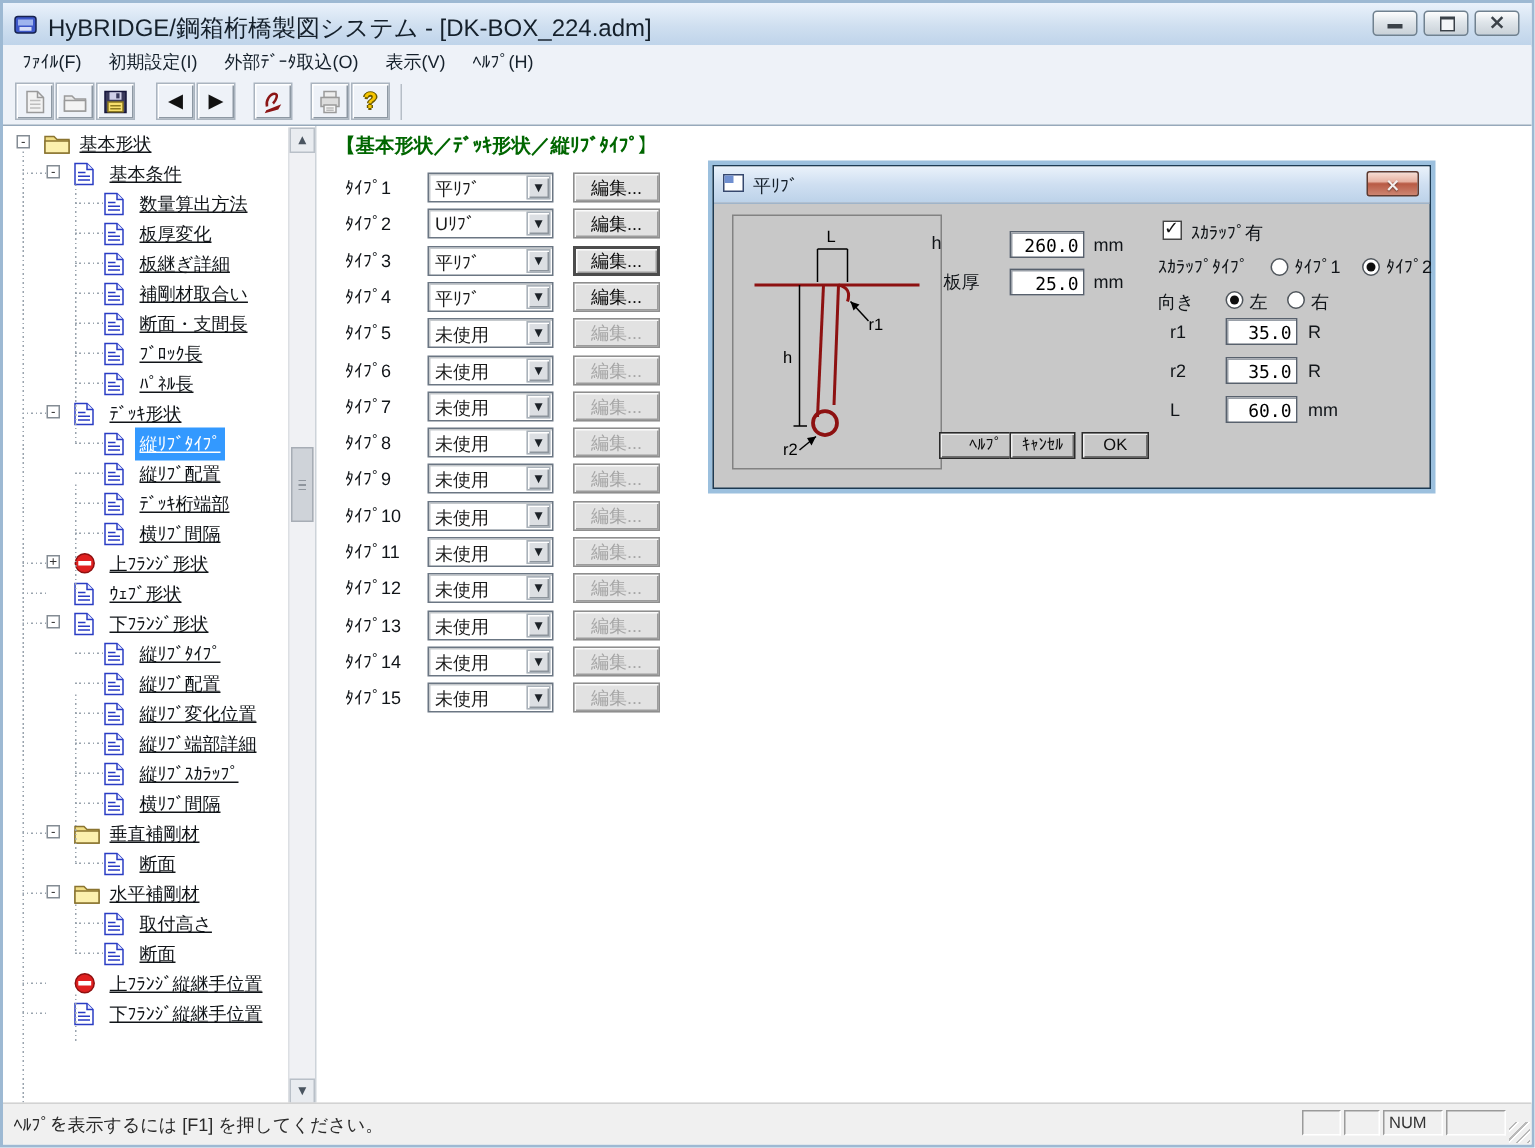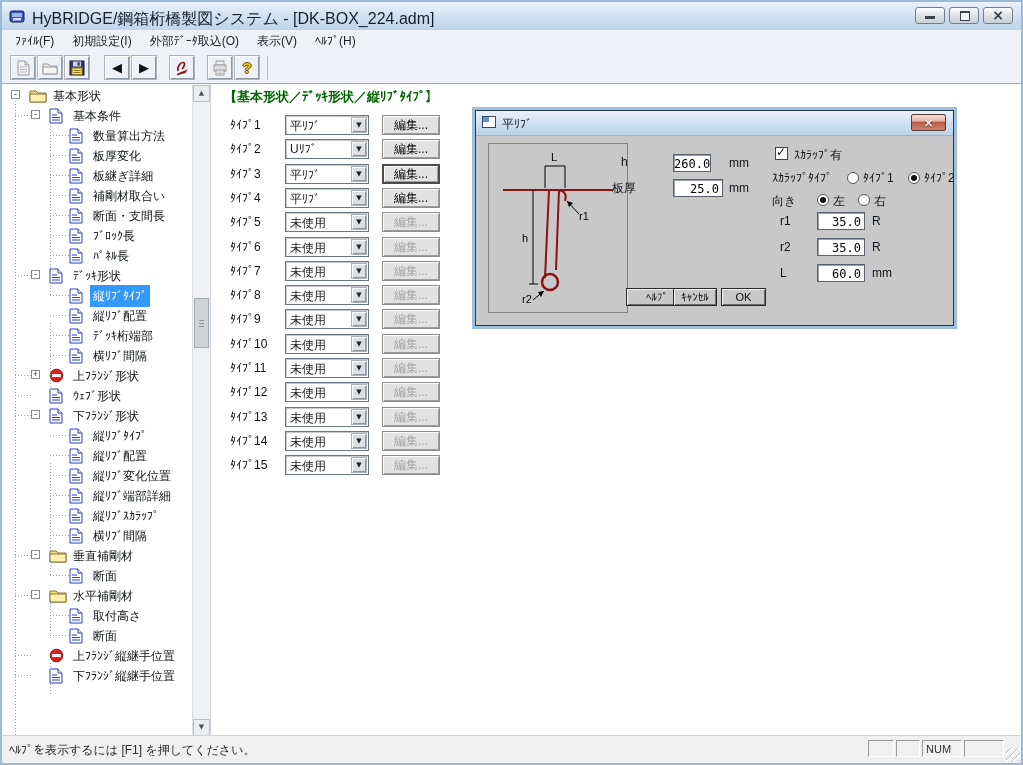--- a/index.html
+++ b/index.html
@@ -38,21 +38,21 @@
   .workspace{position:absolute;left:0;top:81px;right:0;bottom:27px;background:#fff;border-top:1px solid #97a9bb;}
   
   .tree-panel{position:absolute;left:3px;top:0;width:205px;height:100%;background:#fff;}
   .tree-rows{position:absolute;left:0;top:1px;right:18px;bottom:0;overflow:hidden;}
   .tree-row{position:relative;height:20px;line-height:20px;white-space:nowrap;}
   .tree-stub{position:absolute;top:10px;height:1px;background-image:repeating-linear-gradient(to right,#9aa4ae 0 1px,transparent 1px 3px);}
   .guide{position:absolute;width:1px;background-image:repeating-linear-gradient(to bottom,#9aa4ae 0 1px,transparent 1px 3px);}
   .expander{position:absolute;top:5px;width:9px;height:9px;background:#fff;border:1px solid #848c94;
     font-size:9px;line-height:7px;text-align:center;color:#333;box-sizing:border-box;z-index:2;}
   .tree-icon{display:inline-block;vertical-align:middle;width:18px;height:16px;margin-right:3px;}
-  .tree-label{display:inline-block;vertical-align:middle;padding:1px 3px;color:#101418;}
+  .tree-label{display:inline-block;vertical-align:middle;padding:1px 3px;color:#101418;text-decoration:underline;}
   .tree-row.selected .tree-label{background:#3399ff;color:#fff;}
   
   .tree-scroll{position:absolute;right:0;top:1px;width:17px;bottom:0;background:#f0f1f4;border-left:1px solid #dcdfe3;}
   .ts-btn{position:absolute;left:0;width:17px;height:17px;background:#e9ecf0;border:1px solid #b9c0c8;
     box-sizing:border-box;text-align:center;font-size:7px;line-height:15px;color:#4a5560;}
   .ts-up{top:0;} .ts-down{bottom:0;}
   .ts-thumb{position:absolute;left:1px;width:15px;top:213px;height:50px;background:#cfd3d9;border:1px solid #a7adb5;box-sizing:border-box;}
   .ts-thumb::after{content:"";position:absolute;left:4px;right:4px;top:21px;height:7px;
     background-image:repeating-linear-gradient(to bottom,#8f959d 0 1px,transparent 1px 3px);}
   .splitter{position:absolute;left:208px;top:0;width:1px;height:100%;background:#cdd3d9;}
@@ -517,24 +517,24 @@
       <line x1="90" y1="70" x2="78" y2="57" stroke="#000"></line>
       <polygon points="78,57 84,59 80,63" fill="#000"></polygon>
       <text x="90" y="76">r1</text>
       <line x1="44" y1="156" x2="55" y2="147" stroke="#000"></line>
       <polygon points="55,147 49,148 52,153" fill="#000"></polygon>
       <text x="33" y="159">r2</text>
     </svg>
   </div>
 
   <span class="fld-label" style="left:145px;top:44px">h</span>
-  <span class="input" style="left:197px;top:43px;width:38px">260.0</span>
+  <span class="input" style="left:197px;top:43px;width:50px">260.0</span>
   <span class="fld-unit" style="left:253px;top:45px">mm</span>
 
-  <span class="fld-label" style="left:136px;top:69px">板厚</span>
+  <span class="fld-label" style="left:153px;top:69px">板厚</span>
   <span class="input" style="left:197px;top:68px;width:50px">25.0</span>
   <span class="fld-unit" style="left:253px;top:70px">mm</span>
 
   <span class="checkbox checked" style="left:299px;top:36px">
       <span class="check-glyph">✓</span>
     </span>
   <span class="fld-label" style="left:318px;top:36px">ｽｶﾗｯﾌﾟ有</span>
 
   <span class="fld-label" style="left:296px;top:60px">ｽｶﾗｯﾌﾟﾀｲﾌﾟ</span>
   <span class="radio" style="left:371px;top:61px"></span>

